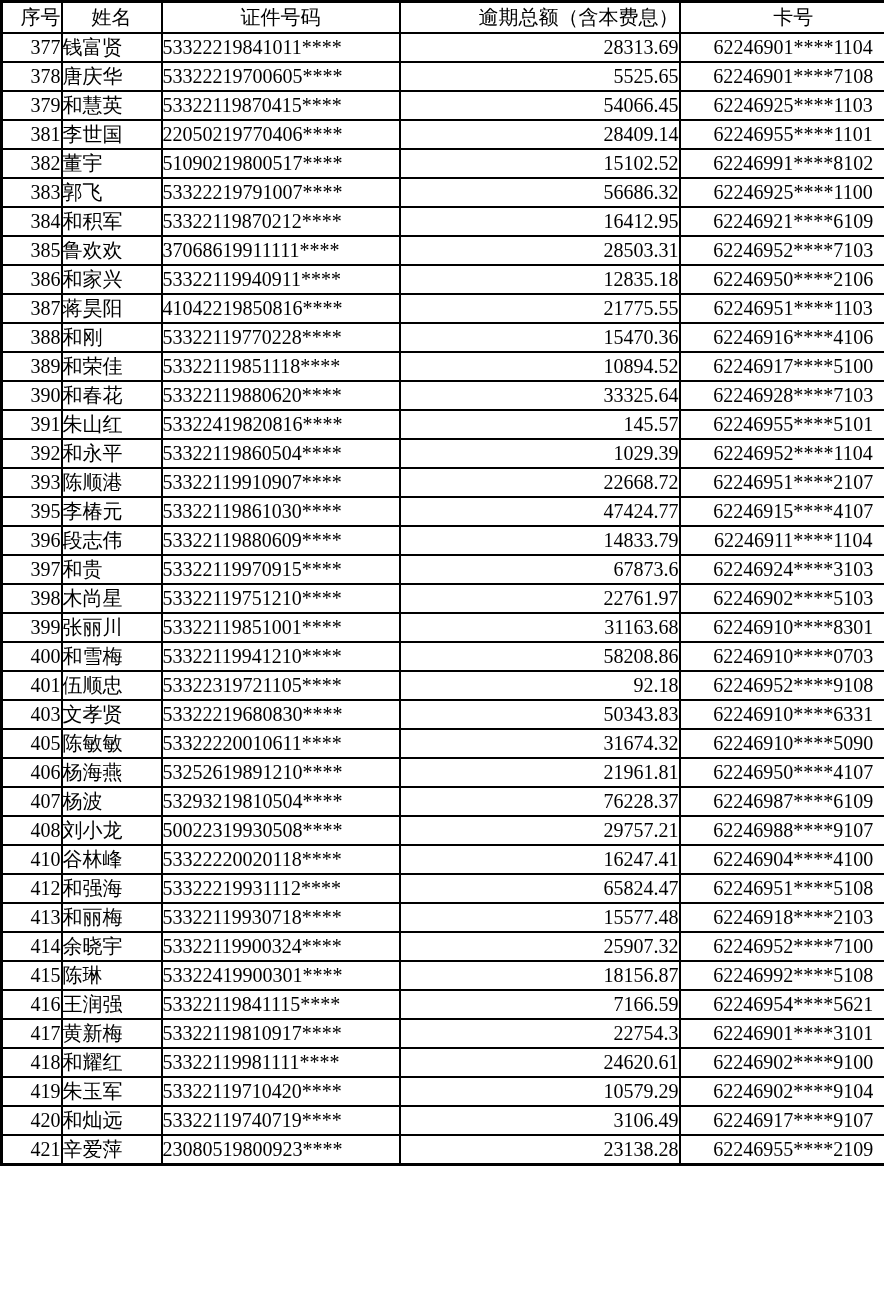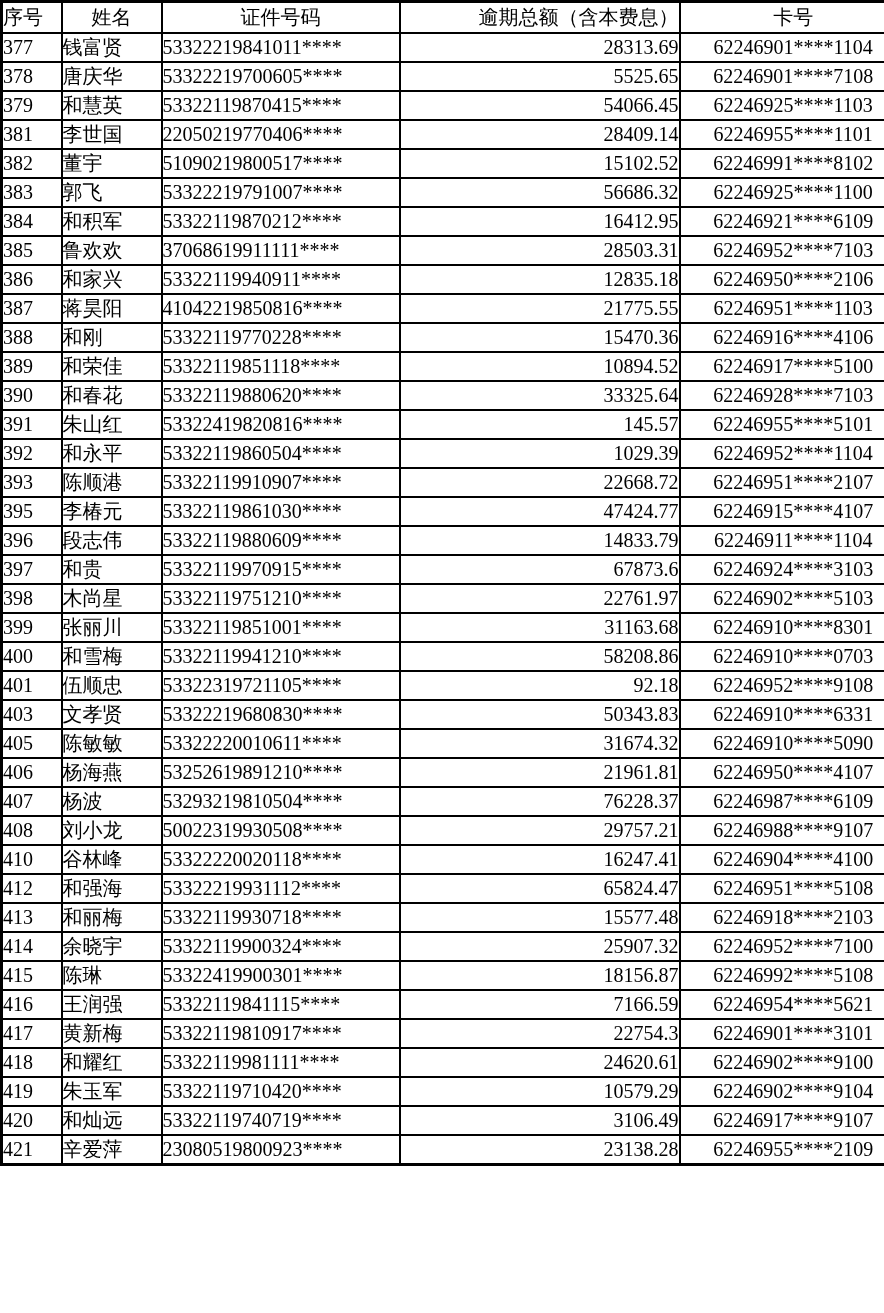--- a/index.html
+++ b/index.html
@@ -22,21 +22,21 @@
     border: 2px solid #000000;
     padding: 0;
     overflow: hidden;
     white-space: nowrap;
     font-size: 20px;
     font-weight: normal;
     vertical-align: middle;
   }
   table.debt-table th { height: 29px; }
   table.debt-table td { height: 24.6px; }
-  .col-index         { width: 60px;  text-align: left; }
+  .col-index         { width: 60px;  text-align: right; }
   .col-name          { width: 100px; text-align: left; padding-left: 5px; }
   .col-id_number     { width: 238px; }
   .col-overdue_total { width: 280px; text-align: right; padding-right: 6px; }
   .col-card_number   { width: 228px; text-align: center; }
   th.col-name        { text-align: center; padding-left: 5px; }
 </style>
 </head>
 <body>
 
 <div class="page">

